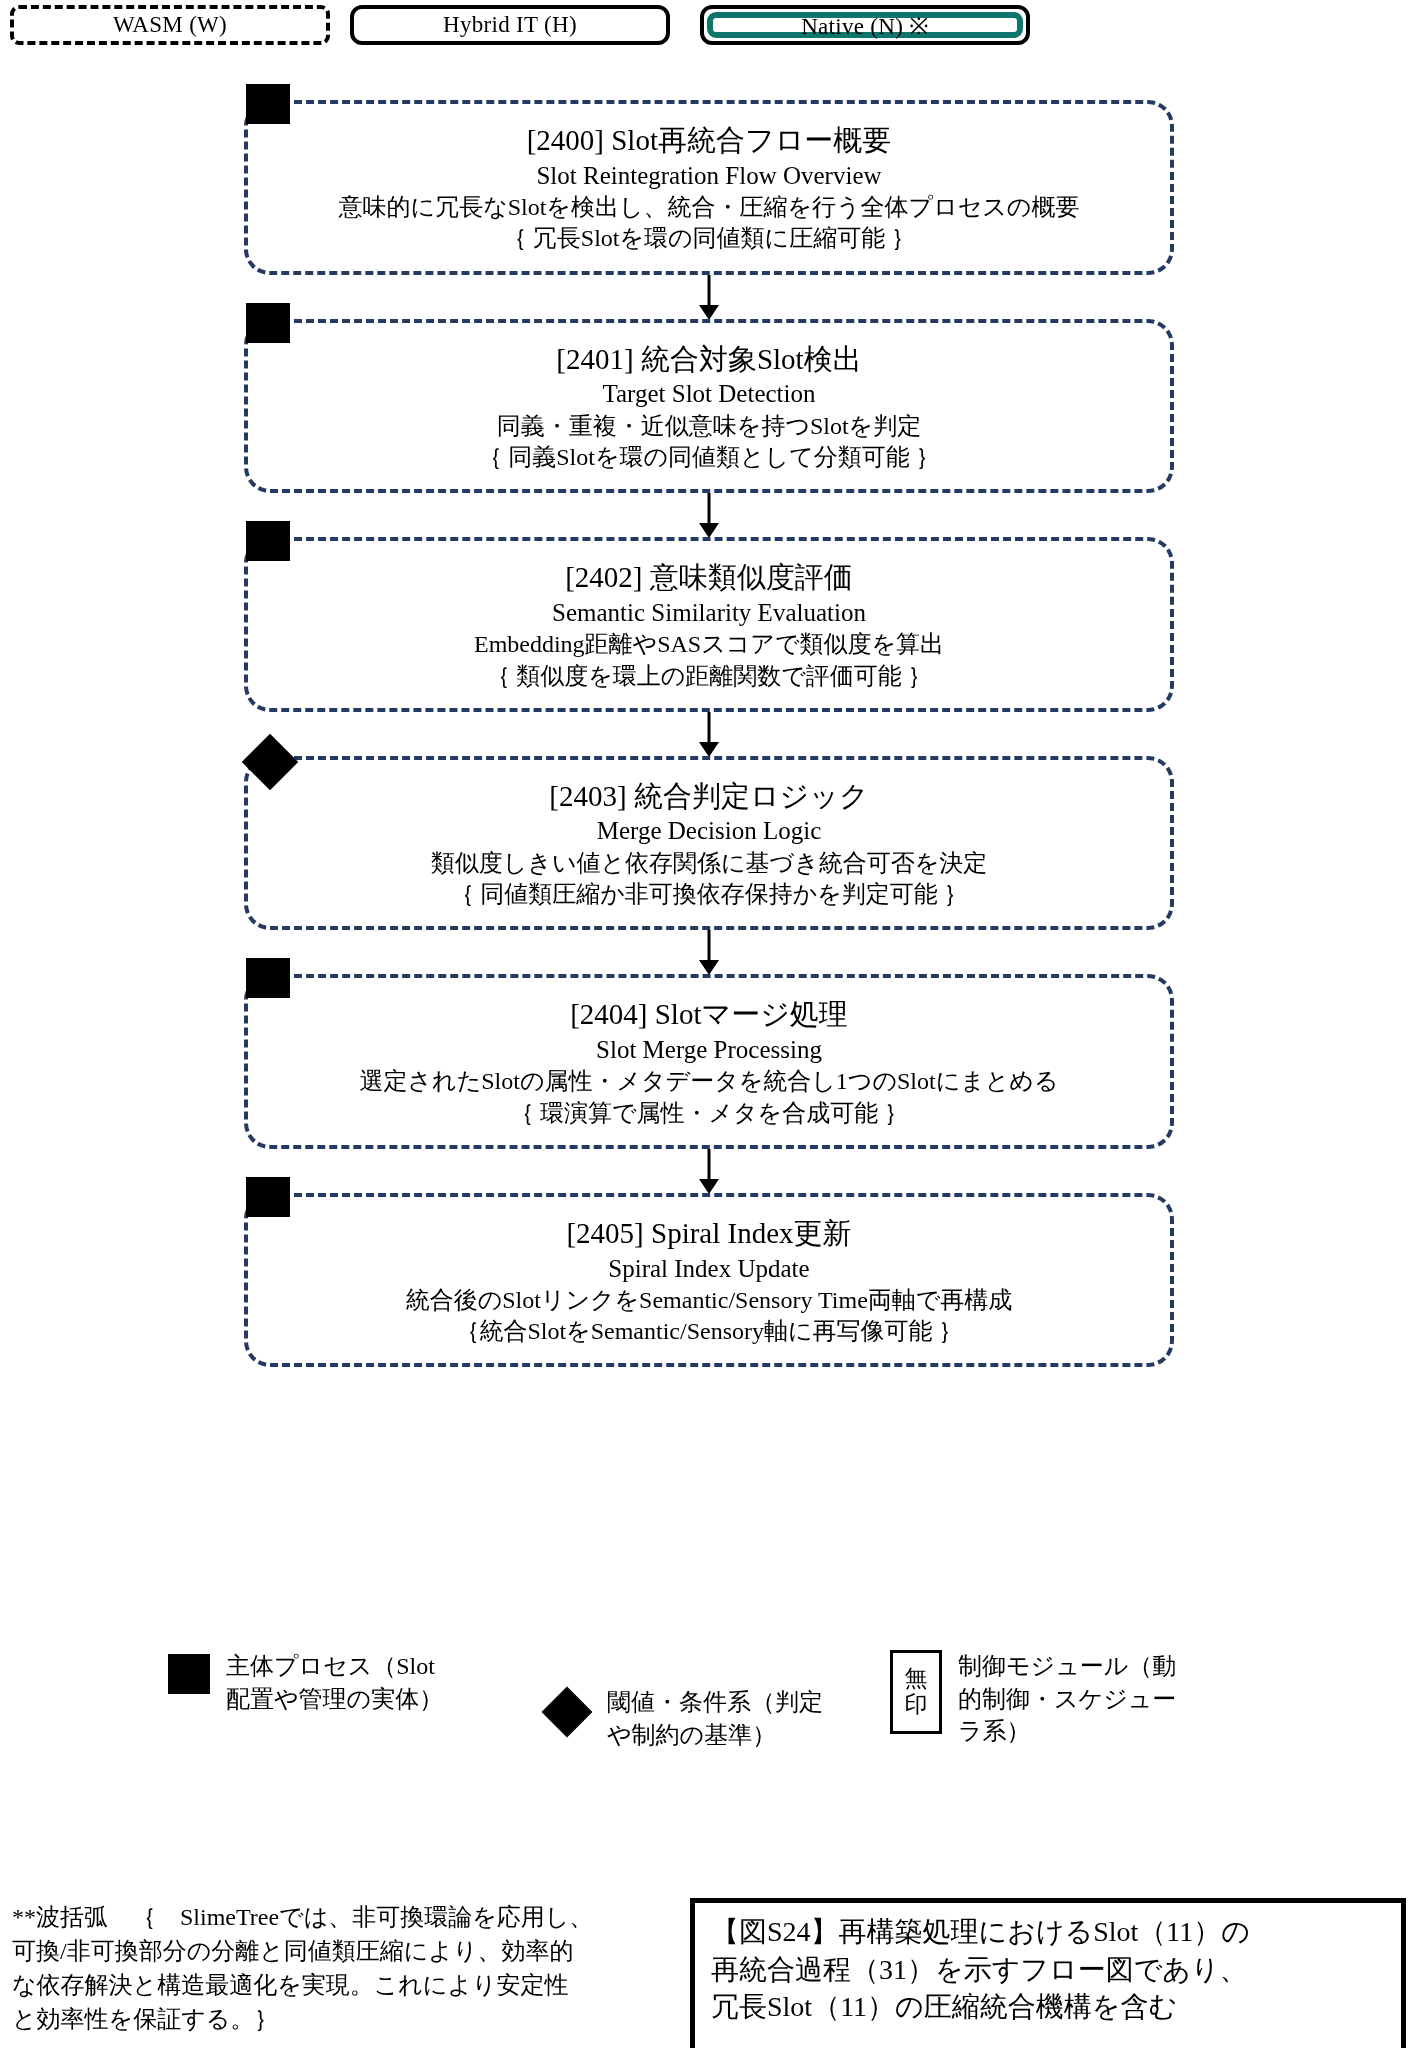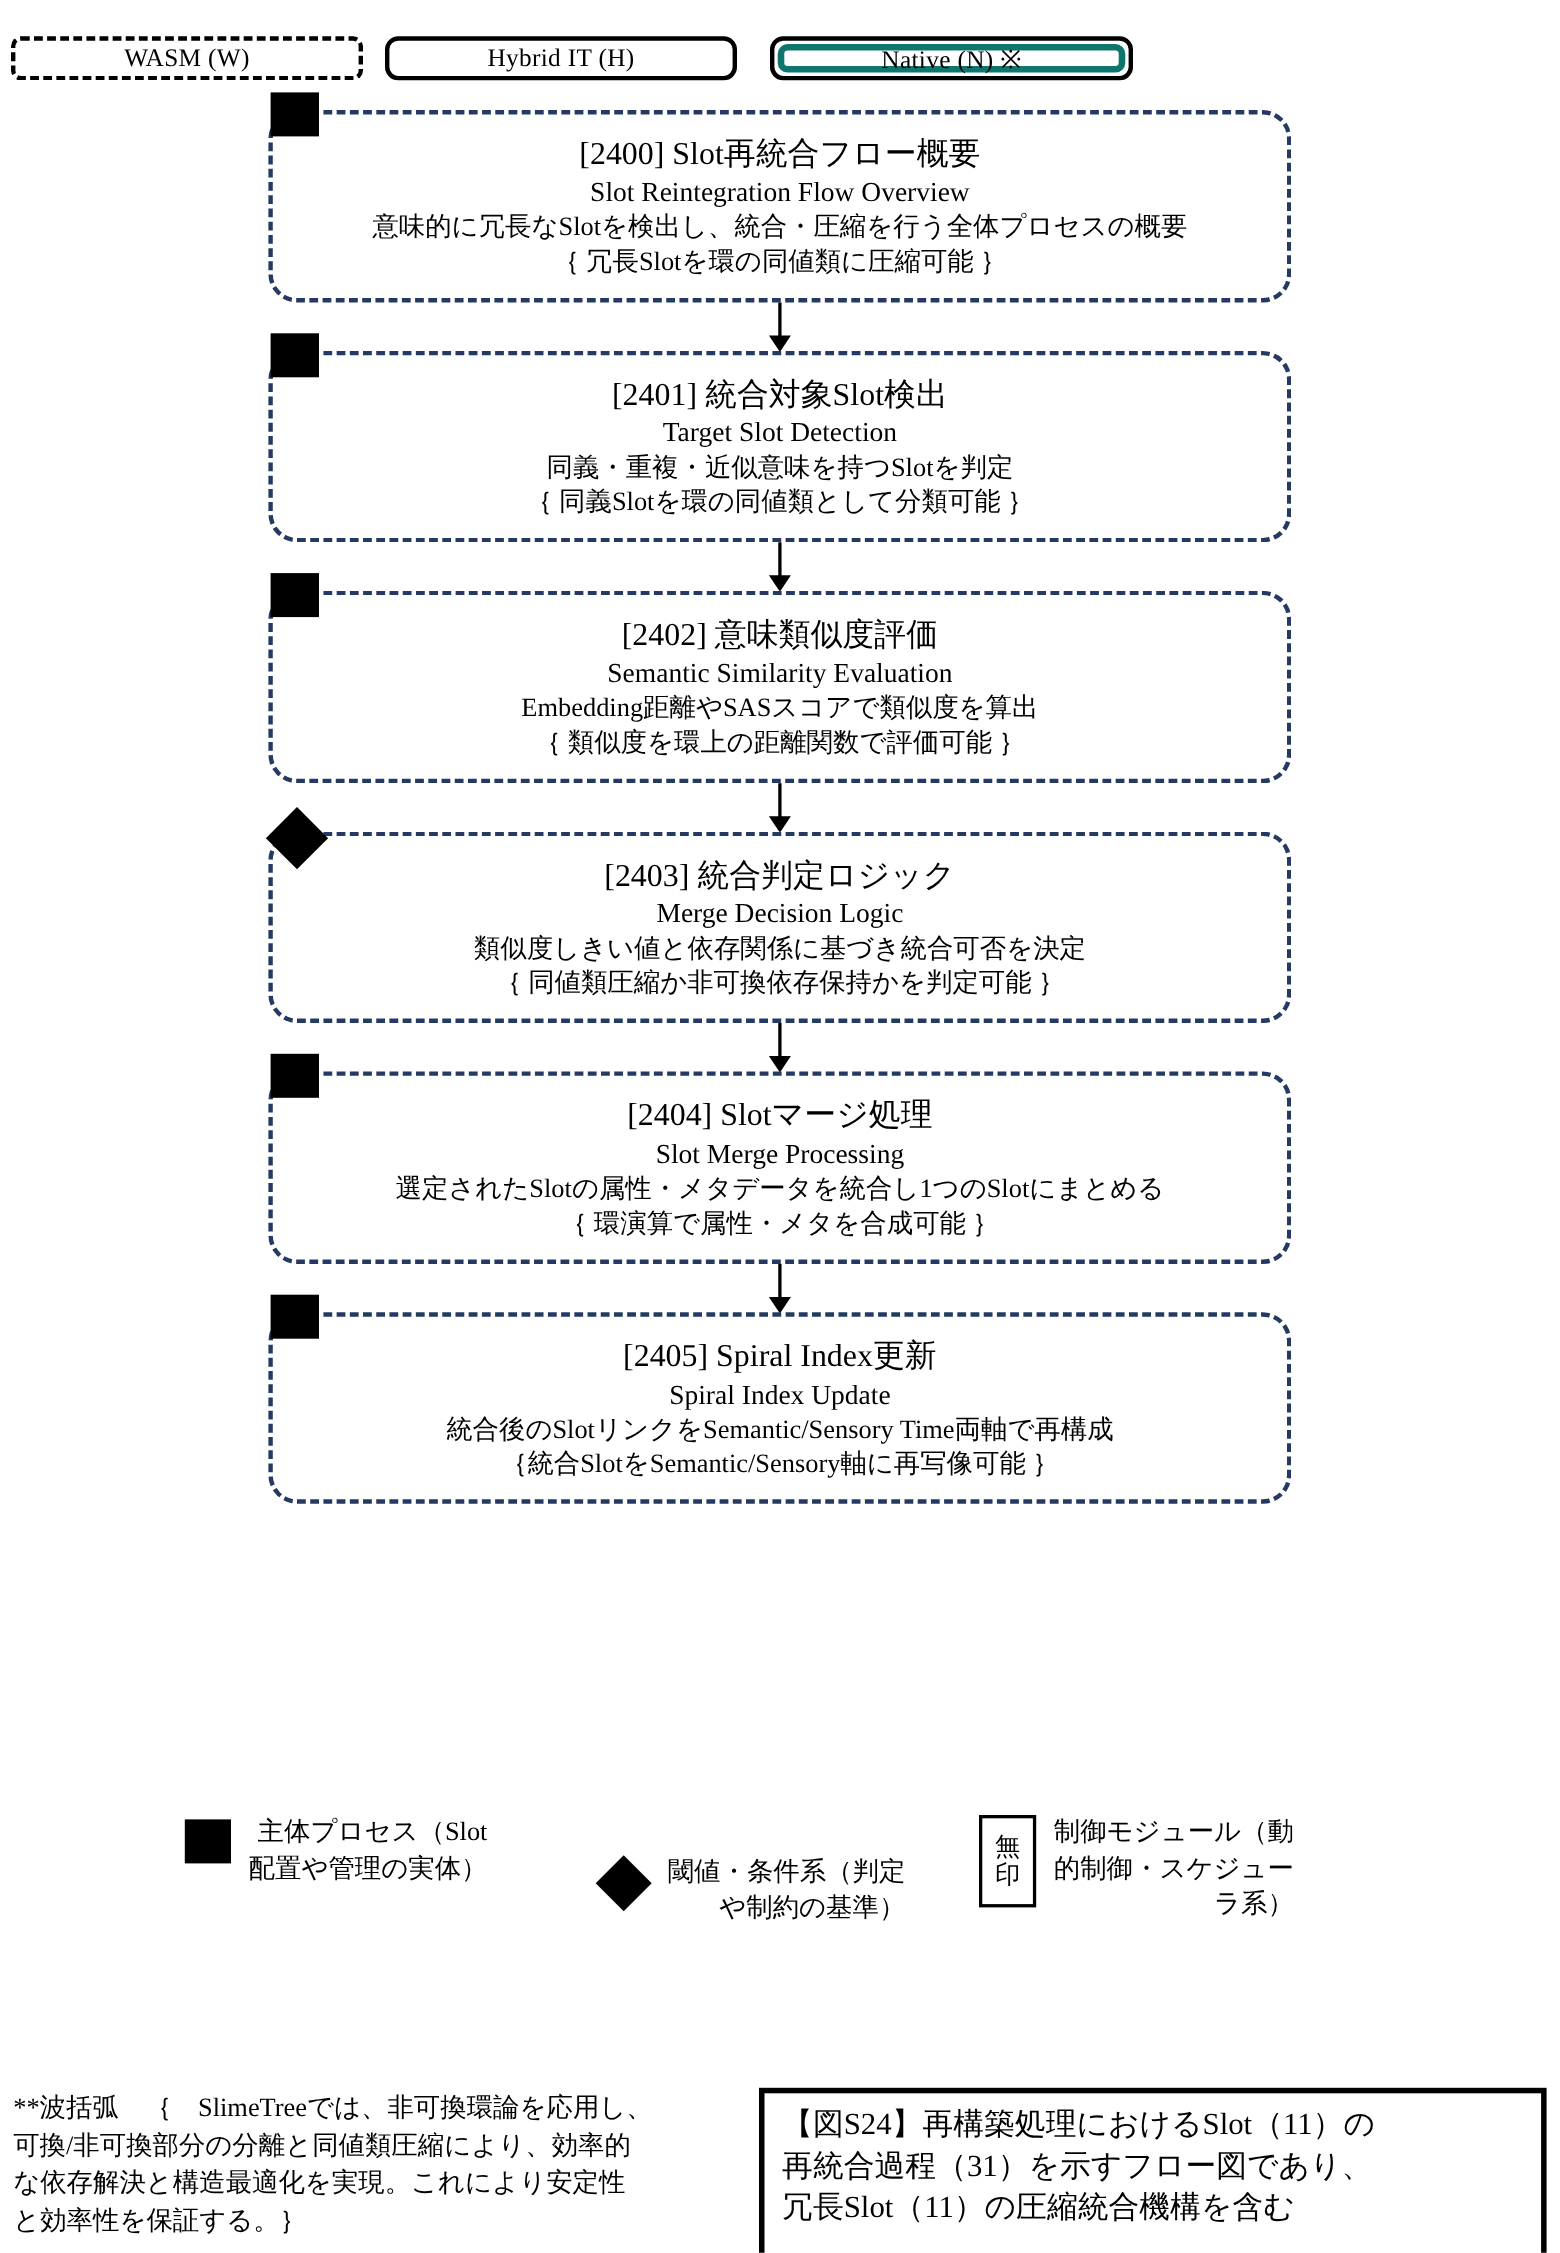--- a/index.html
+++ b/index.html
@@ -16,21 +16,20 @@
     overflow: hidden;
   }
 
   
   #mode-legend {
     position: absolute;
     top: 5px;
     left: 0;
     width: 1418px;
     height: 48px;
-    margin-top: 28px;
   }
   .mode-chip {
     position: absolute;
     top: 0;
     height: 40px;
     box-sizing: border-box;
     display: flex;
     align-items: center;
     justify-content: center;
     font-size: 23px;
@@ -154,21 +153,20 @@
     left: 0;
     width: 1418px;
     height: 150px;
   }
   .legend-entry {
     position: absolute;
     top: 0;
     display: flex;
     align-items: flex-start;
     gap: 16px;
-    text-align: right;
   }
   .legend-entry .legend-text {
     font-size: 24px;
     line-height: 1.36;
     max-width: 250px;
   }
   #legend-process { left: 168px; }
   #legend-threshold { left: 545px; margin-top: 36px; }
   #legend-control { left: 890px; }
 

